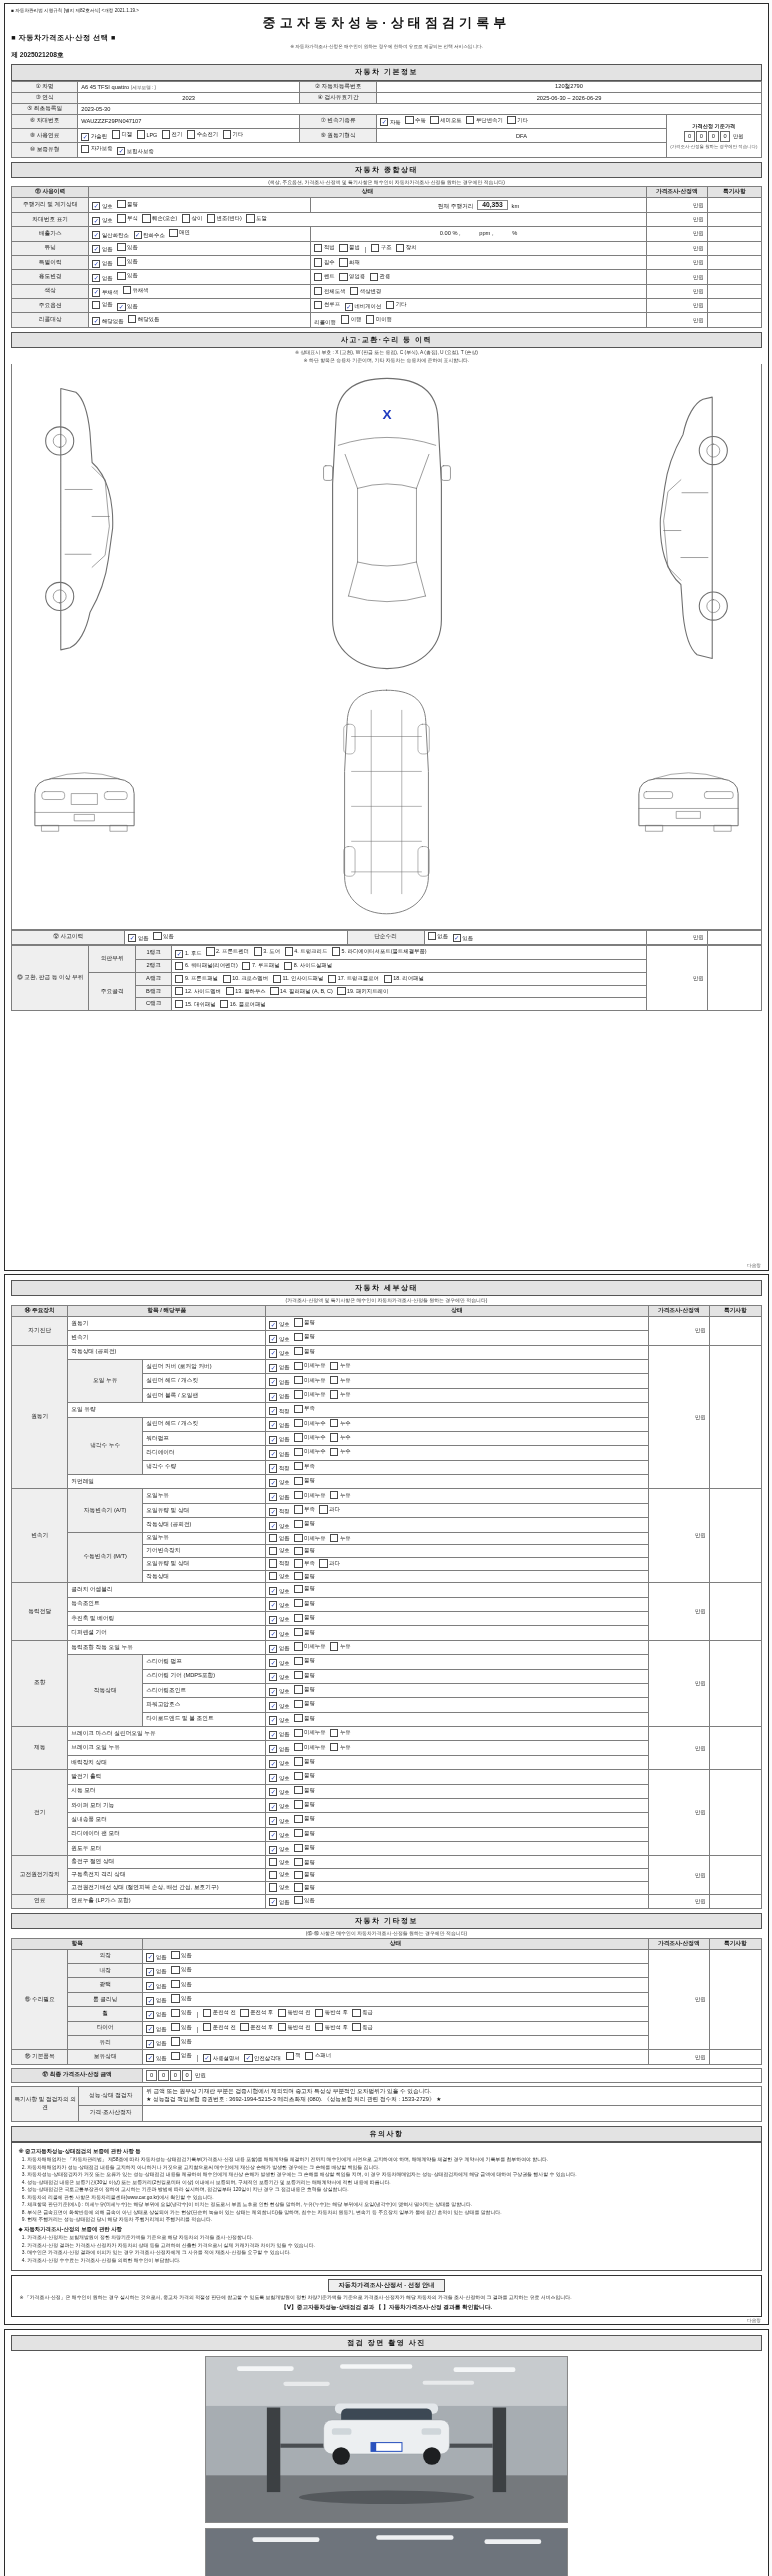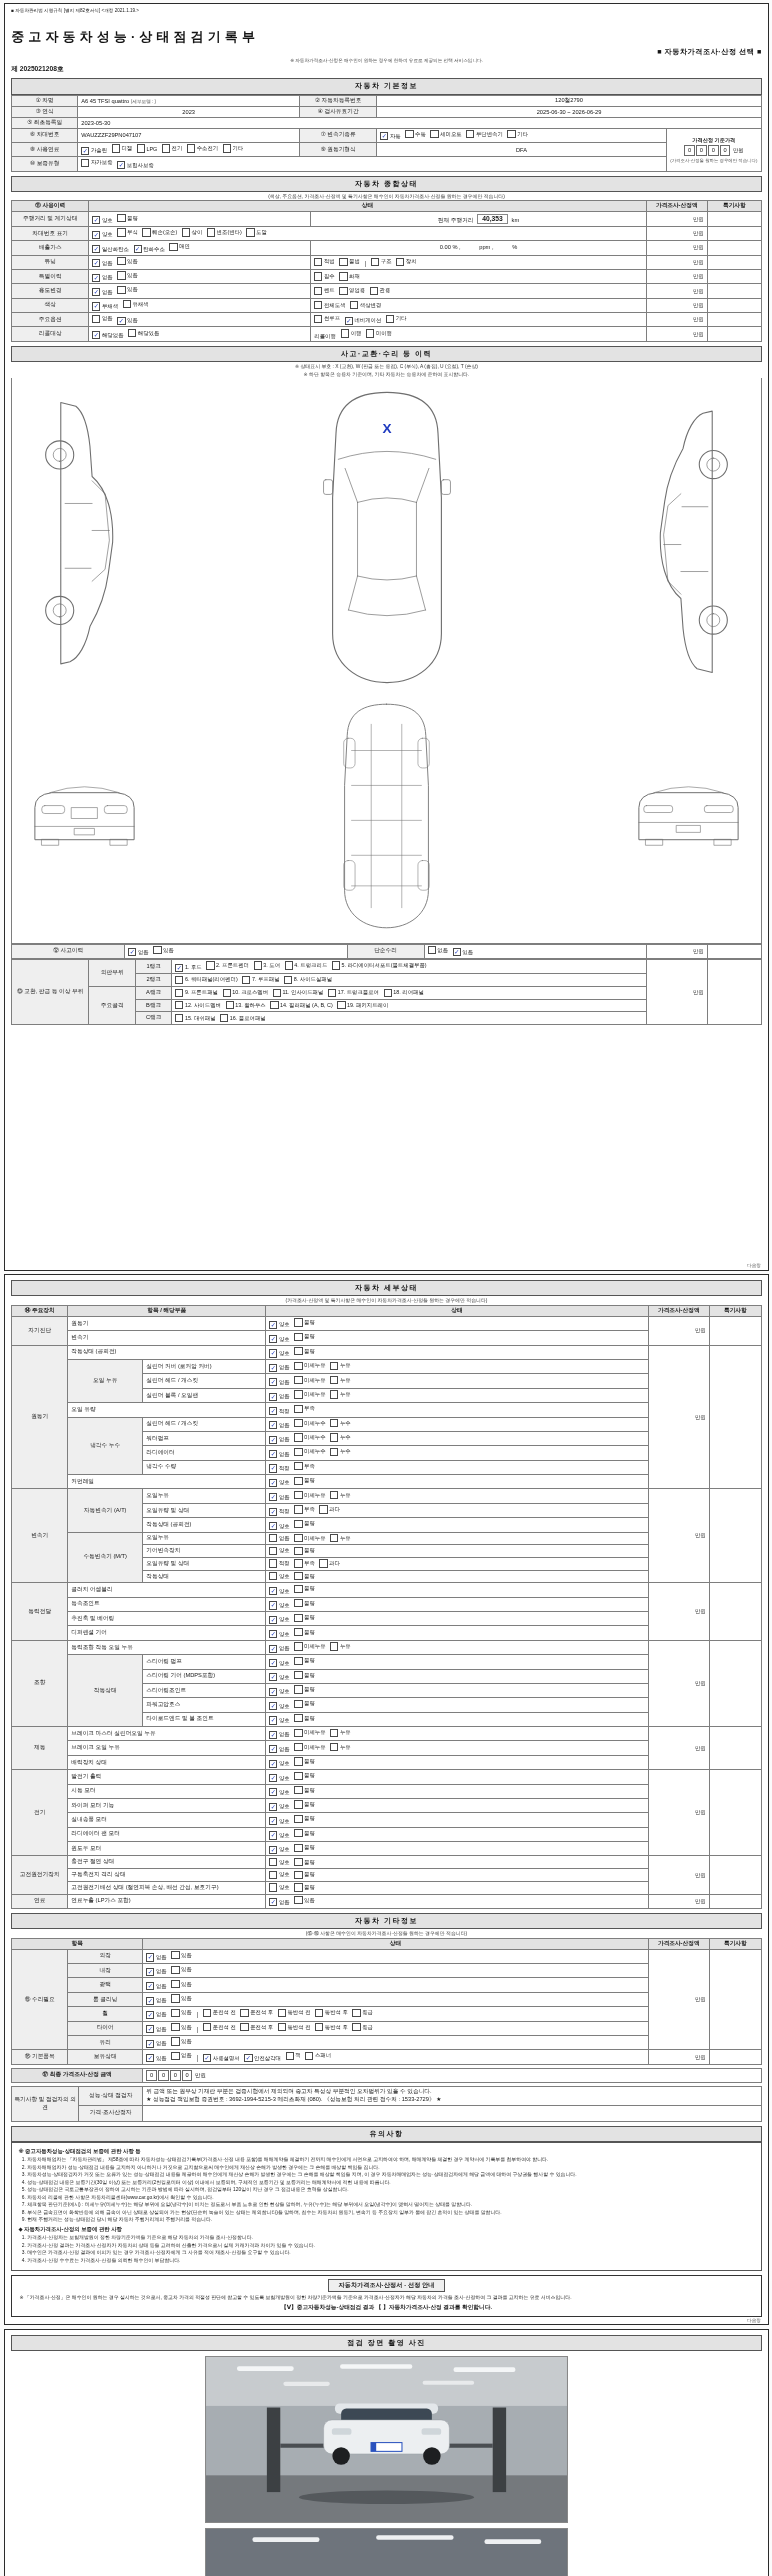--- a/index.html
+++ b/index.html
@@ -1,20 +1,20 @@
 <!DOCTYPE html>
 <html style="font-size:8.2px"><head>
 <meta charset="utf-8">
 <style>
   html,body{margin:0;padding:0}
   body{width:773px;background:#fbfbfb;color:#151515;font-family:"Liberation Sans","DejaVu Sans",sans-serif}
   .page{width:765px;margin:2.6px auto 3.6px;border:1px solid #2b2b2b;background:#fff;padding:4.1px 6.2px 7.2px;position:relative;box-sizing:border-box}
   .form-ref{font-size:4.6px;color:#222}
-  .title{text-align:left;font-size:13px;font-weight:bold;letter-spacing:4.1px;margin:15px 0 0}
-  .subtitle{text-align:right;font-size:7.2px;font-weight:bold;letter-spacing:0.5px;margin-top:1.5px}
+  .title{text-align:center;font-size:13px;font-weight:bold;letter-spacing:4.1px;margin:1px 0 0}
+  .subtitle{text-align:left;font-size:7.2px;font-weight:bold;letter-spacing:0.5px;margin-top:1.5px}
   .subtitle-note{text-align:center;font-size:4.6px;color:#444;margin:1px 0 2.1px}
   .doc-no{font-size:6.7px;font-weight:bold;margin:1px 0 2.6px}
   .sec-bar{background:#e3e3e3;border:0.5px solid #555;text-align:center;font-size:7px;font-weight:bold;padding:2.1px 0;letter-spacing:1.5px;margin-top:4.1px}
   .sec-note{font-size:4.9px;color:#333;text-align:center;padding:1px 0 1.5px}
   table.frm{width:100%;border-collapse:collapse;table-layout:fixed}
   .frm td{border:0.5px solid #7e7e7e;font-size:5.7px;padding:1px 3.1px;vertical-align:middle;word-break:break-all}
   .frm td.lbl{background:#efefef;text-align:center;padding:1px 1.5px}
   .frm td.hd{background:#e3e3e3;text-align:center;font-weight:bold}
   .frm td.unit{text-align:right;color:#333;font-size:5.4px}
   .frm td.ctr{text-align:center}

